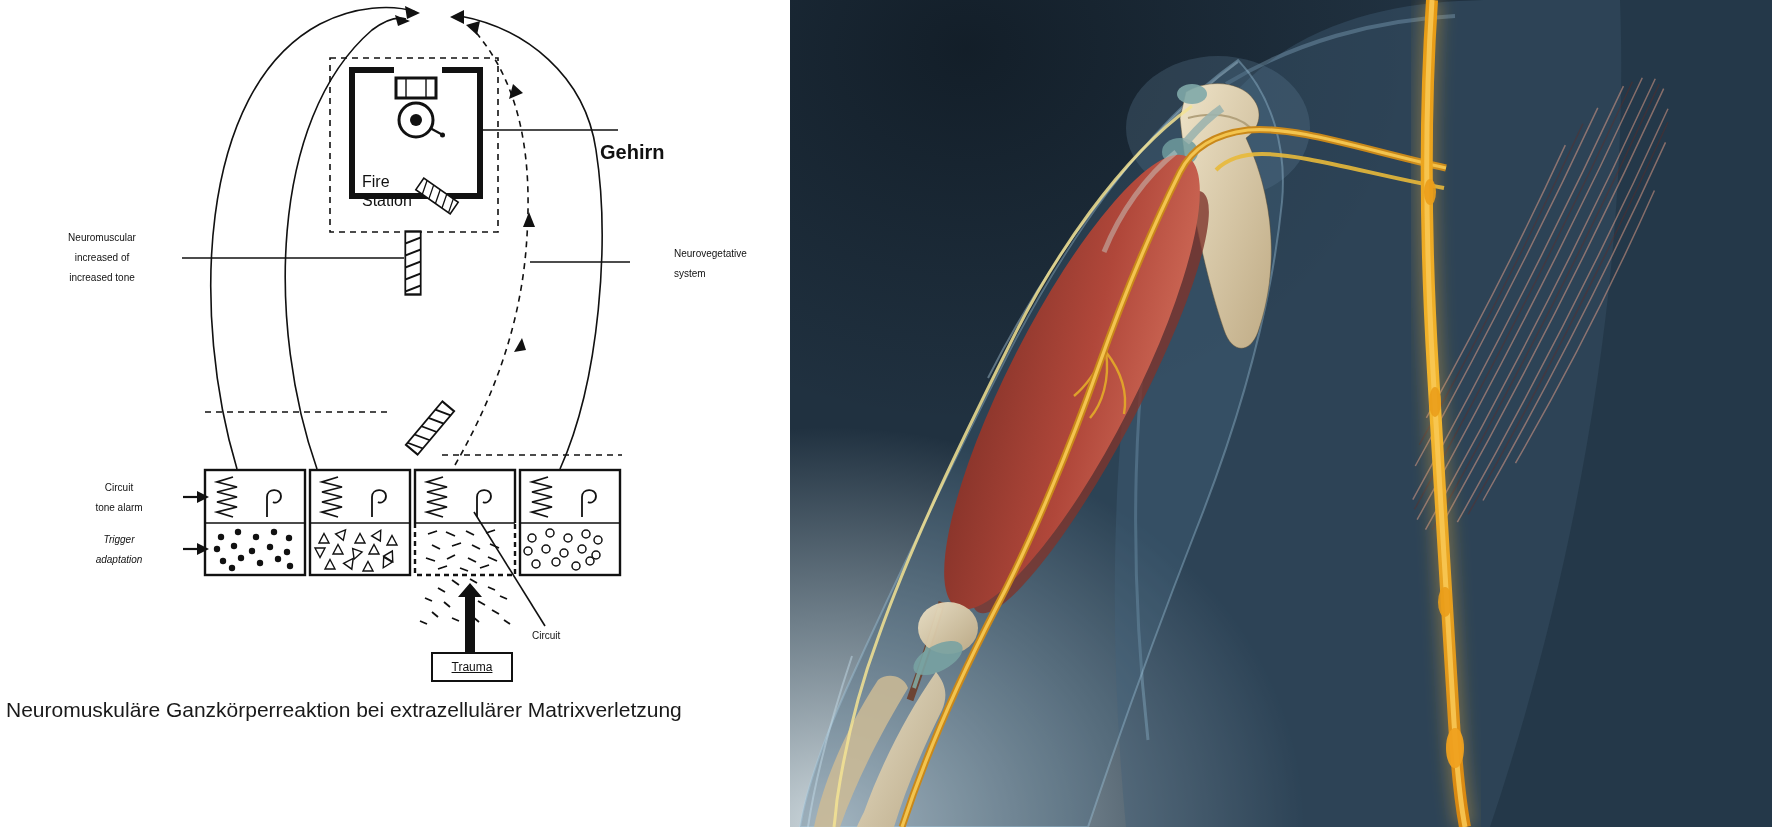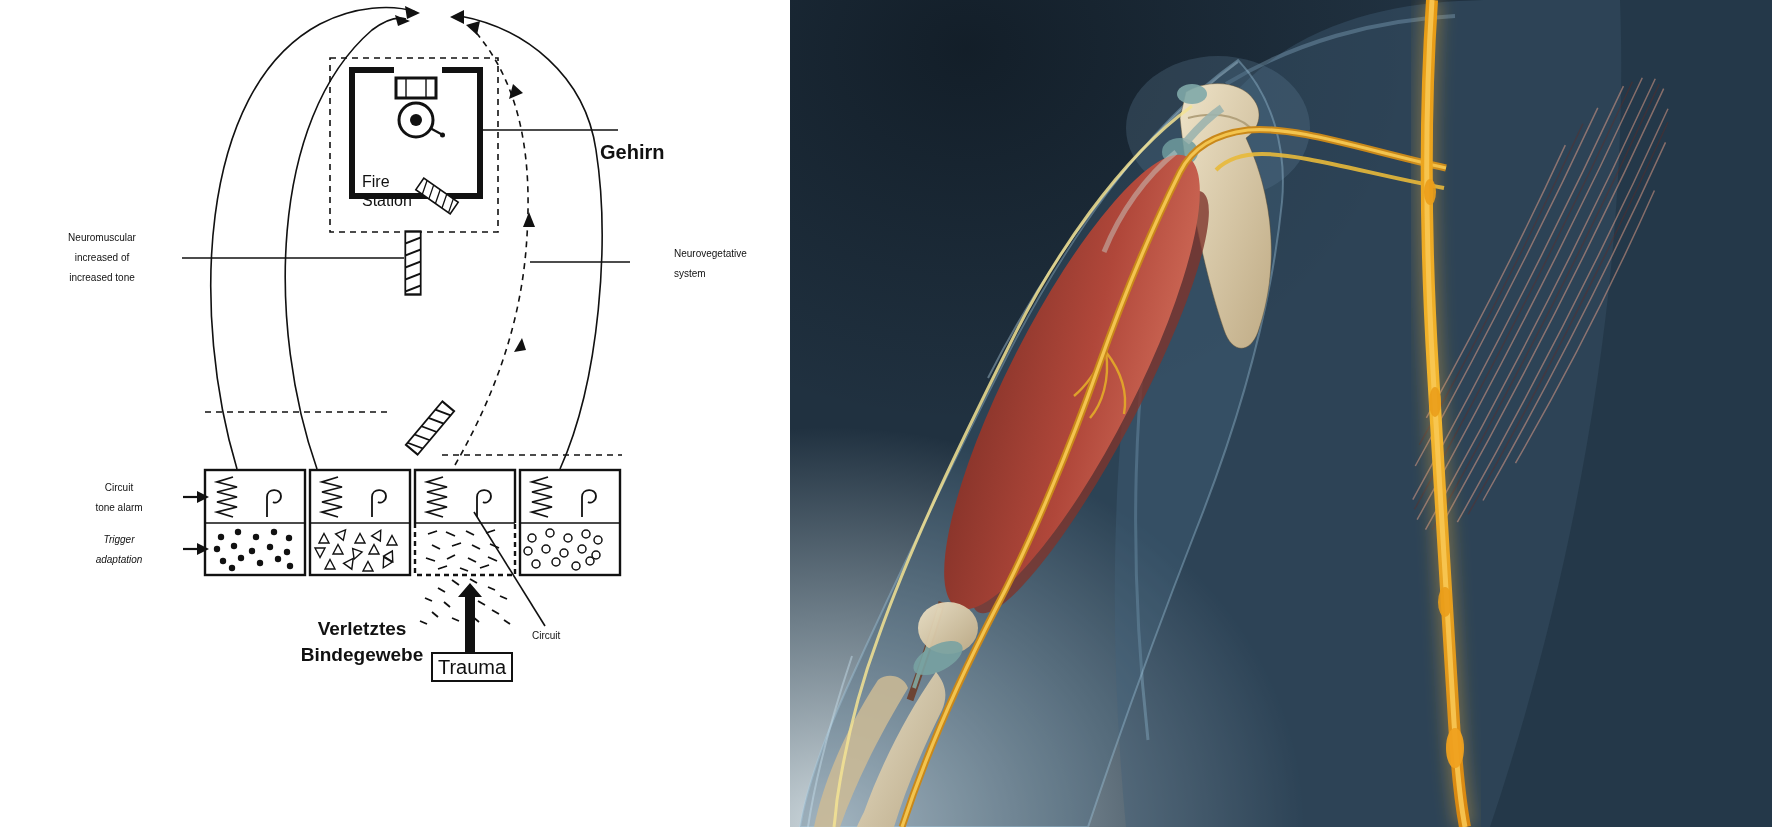--- a/index.html
+++ b/index.html
@@ -7,21 +7,21 @@
          font-family:"Liberation Sans", sans-serif;color:#111;}
   .panel-left{position:absolute;left:0;top:0;width:790px;height:827px;background:#ffffff;}
   .panel-right{position:absolute;left:790px;top:0;width:982px;height:827px;}
   svg{position:absolute;left:0;top:0;}
   .lbl{position:absolute;color:#111;font-size:10px;line-height:20px;white-space:nowrap;}
   .lbl.center{text-align:center;white-space:normal;}
   #gehirn-label{font-size:20px;font-weight:bold;}
   #verletztes-label{font-size:19px;font-weight:bold;line-height:26px;}
   #fire-station-label{font-size:16px;line-height:19px;margin-top:31px;}
   #trauma-box{position:absolute;left:431px;top:652px;width:78px;height:26px;border:2px solid #111;
-              background:#fff;text-align:center;line-height:26px;font-size:20px;}
+              background:#fff;text-align:center;line-height:26px;font-size:12px;text-decoration:underline;}
   #caption{position:absolute;left:6px;top:698px;width:780px;font-size:21px;color:#1a1a1a;white-space:nowrap;}
   .k{stroke:#111;fill:none;stroke-width:1.6;}
   .k2{stroke:#111;fill:none;stroke-width:2.4;}
   .kd{stroke:#111;fill:none;stroke-width:1.6;stroke-dasharray:6 5;}
   .kf{fill:#111;stroke:none;}
 </style>
 </head>
 <body>
 
 <div class="stage">
@@ -203,29 +203,26 @@
     <div class="lbl center" style="left:58px;top:478px;width:122px;">
       <div>Circuit</div>
       <div>tone alarm</div>
     </div>
 
     <div class="lbl center" style="left:58px;top:530px;width:122px;font-style:italic;">
       <div>Trigger</div>
       <div>adaptation</div>
     </div>
 
-    <div class="lbl center" id="verletztes-label" style="left:287px;top:616px;width:150px;">
-      <div>Verletztes</div>
-      <div>Bindegewebe</div>
-    </div>
 
     <div class="lbl" style="left:532px;top:626px;text-align:right;">Circuit</div>
 
     <div id="trauma-box">Trauma</div>
 
+    <div id="caption">Neuromuskuläre Ganzkörperreaktion bei extrazellulärer Matrixverletzung</div>
   </div>
 
   <div class="panel-right">
     <svg id="right-svg" width="982" height="827" viewBox="0 0 982 827">
       <defs>
         <radialGradient id="gLight" cx="4%" cy="100%" r="62%">
           <stop offset="0%" stop-color="rgba(214,224,228,0.95)"></stop>
           <stop offset="40%" stop-color="rgba(190,205,212,0.5)"></stop>
           <stop offset="78%" stop-color="rgba(190,205,212,0)"></stop>
         </radialGradient>

